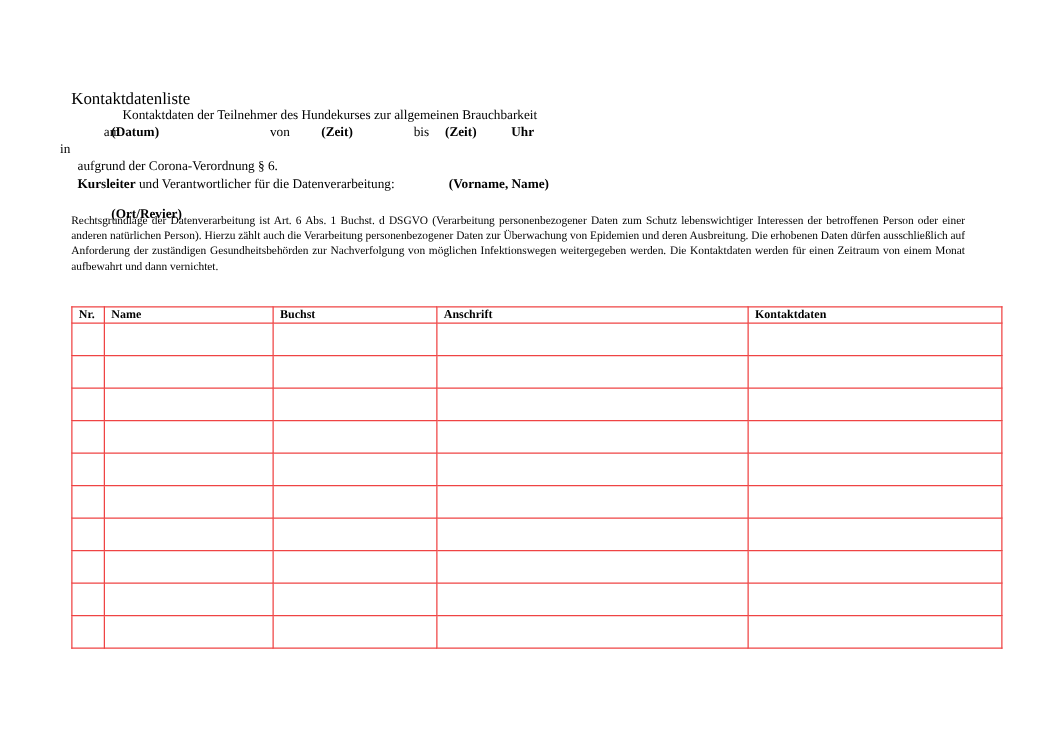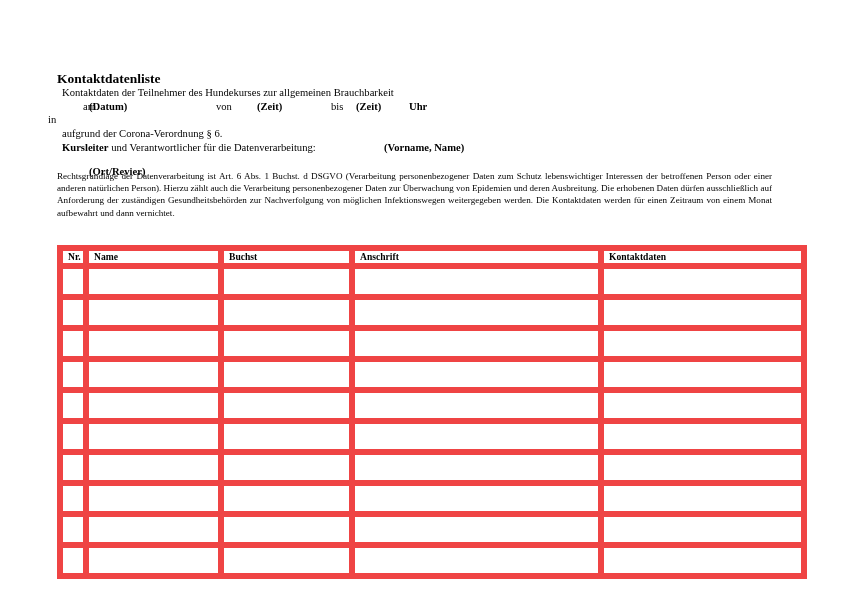--- a/index.html
+++ b/index.html
@@ -1,54 +1,54 @@
 <!DOCTYPE html>
 <html><head>
   <meta charset="utf-8">
   <style>
     html, body { margin: 0; padding: 0; background: #ffffff; }
     body { width: 842px; height: 595px; position: relative; overflow: hidden;
            font-family: "Liberation Serif", "DejaVu Serif", serif; color: #000; }
-    .title { position: absolute; left: 57px; top: 71px; font-size: 13.5px; font-weight: bold; }
+    .title { position: absolute; left: 57px; top: 71px; font-size: 13.5px; font-weight: normal; }
     .line { position: absolute; left: 62px; font-size: 10.6px; line-height: 12px; white-space: nowrap; }
     .b { font-weight: bold; }
     .para { position: absolute; left: 57px; top: 170px; width: 715px; font-size: 9.1px; line-height: 12.2px;
             text-align: justify; }
     table.grid { position: absolute; left: 57px; top: 245px; border-collapse: collapse; }
-    table.grid td, table.grid th { border: 6px solid #ef4444; padding: 0 0 0 5px; font-size: 9.6px; text-align: left; vertical-align: top; margin-top: 40px; }
+    table.grid td, table.grid th { border: 1px solid #ef4444; padding: 0 0 0 5px; font-size: 9.6px; text-align: left; vertical-align: top; margin-top: 40px; }
     table.grid th { height: 12px; font-weight: bold; line-height: 12px; }
     table.grid td { height: 25px; }
   </style>
 </head>
 <body>
 
 <div class="title">Kontaktdatenliste</div>
 
-<div class="line" style="top:87px;">Kontaktdaten der Teilnehmer des Hundekurses zur allgemeinen Brauchbarkeit</div>
+<div class="line" style="top:87px;margin-left:36px;">Kontaktdaten der Teilnehmer des Hundekurses zur allgemeinen Brauchbarkeit</div>
 
 <div>
   <span class="line" style="top:101px; left:62px;margin-left:21px;">am</span>
   <span class="line b" style="top:101px; left:89px;">(Datum)</span>
   <span class="line" style="top:101px; left:216px;">von</span>
   <span class="line b" style="top:101px; left:257px;">(Zeit)</span>
   <span class="line" style="top:101px; left:331px;">bis</span>
   <span class="line b" style="top:101px; left:356px;">(Zeit)</span>
   <span class="line b" style="top:101px; left:409px;">Uhr</span>
 </div>
 
 <div>
   <span class="line" style="top:114px; left:48px;">in</span>
   <span class="line b" style="top:124px; left:89px;margin-top:42px;">(Ort/Revier)</span>
 </div>
 
 <div class="line" style="top:128px;">aufgrund der Corona-Verordnung § 6.</div>
 
 <div>
   <span class="line" style="top:142px; left:62px;"><span class="b">Kursleiter</span><span> und Verantwortlicher für die Datenverarbeitung:</span></span>
-  <span class="line b" style="top:142px; left:384px;">(Vorname, Name)</span>
+  <span class="line b" style="top:142px; left:359px;">(Vorname, Name)</span>
 </div>
 
 <div class="para">Rechtsgrundlage der Datenverarbeitung ist Art. 6 Abs. 1 Buchst. d DSGVO (Verarbeitung personenbezogener Daten zum Schutz lebenswichtiger Interessen der betroffenen Person oder einer anderen natürlichen Person). Hierzu zählt auch die Verarbeitung personenbezogener Daten zur Überwachung von Epidemien und deren Ausbreitung. Die erhobenen Daten dürfen ausschließlich auf Anforderung der zuständigen Gesundheitsbehörden zur Nachverfolgung von möglichen Infektionswegen weitergegeben werden. Die Kontaktdaten werden für einen Zeitraum von einem Monat aufbewahrt und dann vernichtet.</div>
 
 <table class="grid">
   <colgroup>
     <col style="width:26px">
     <col style="width:135px">
     <col style="width:131px">
     <col style="width:249px">

